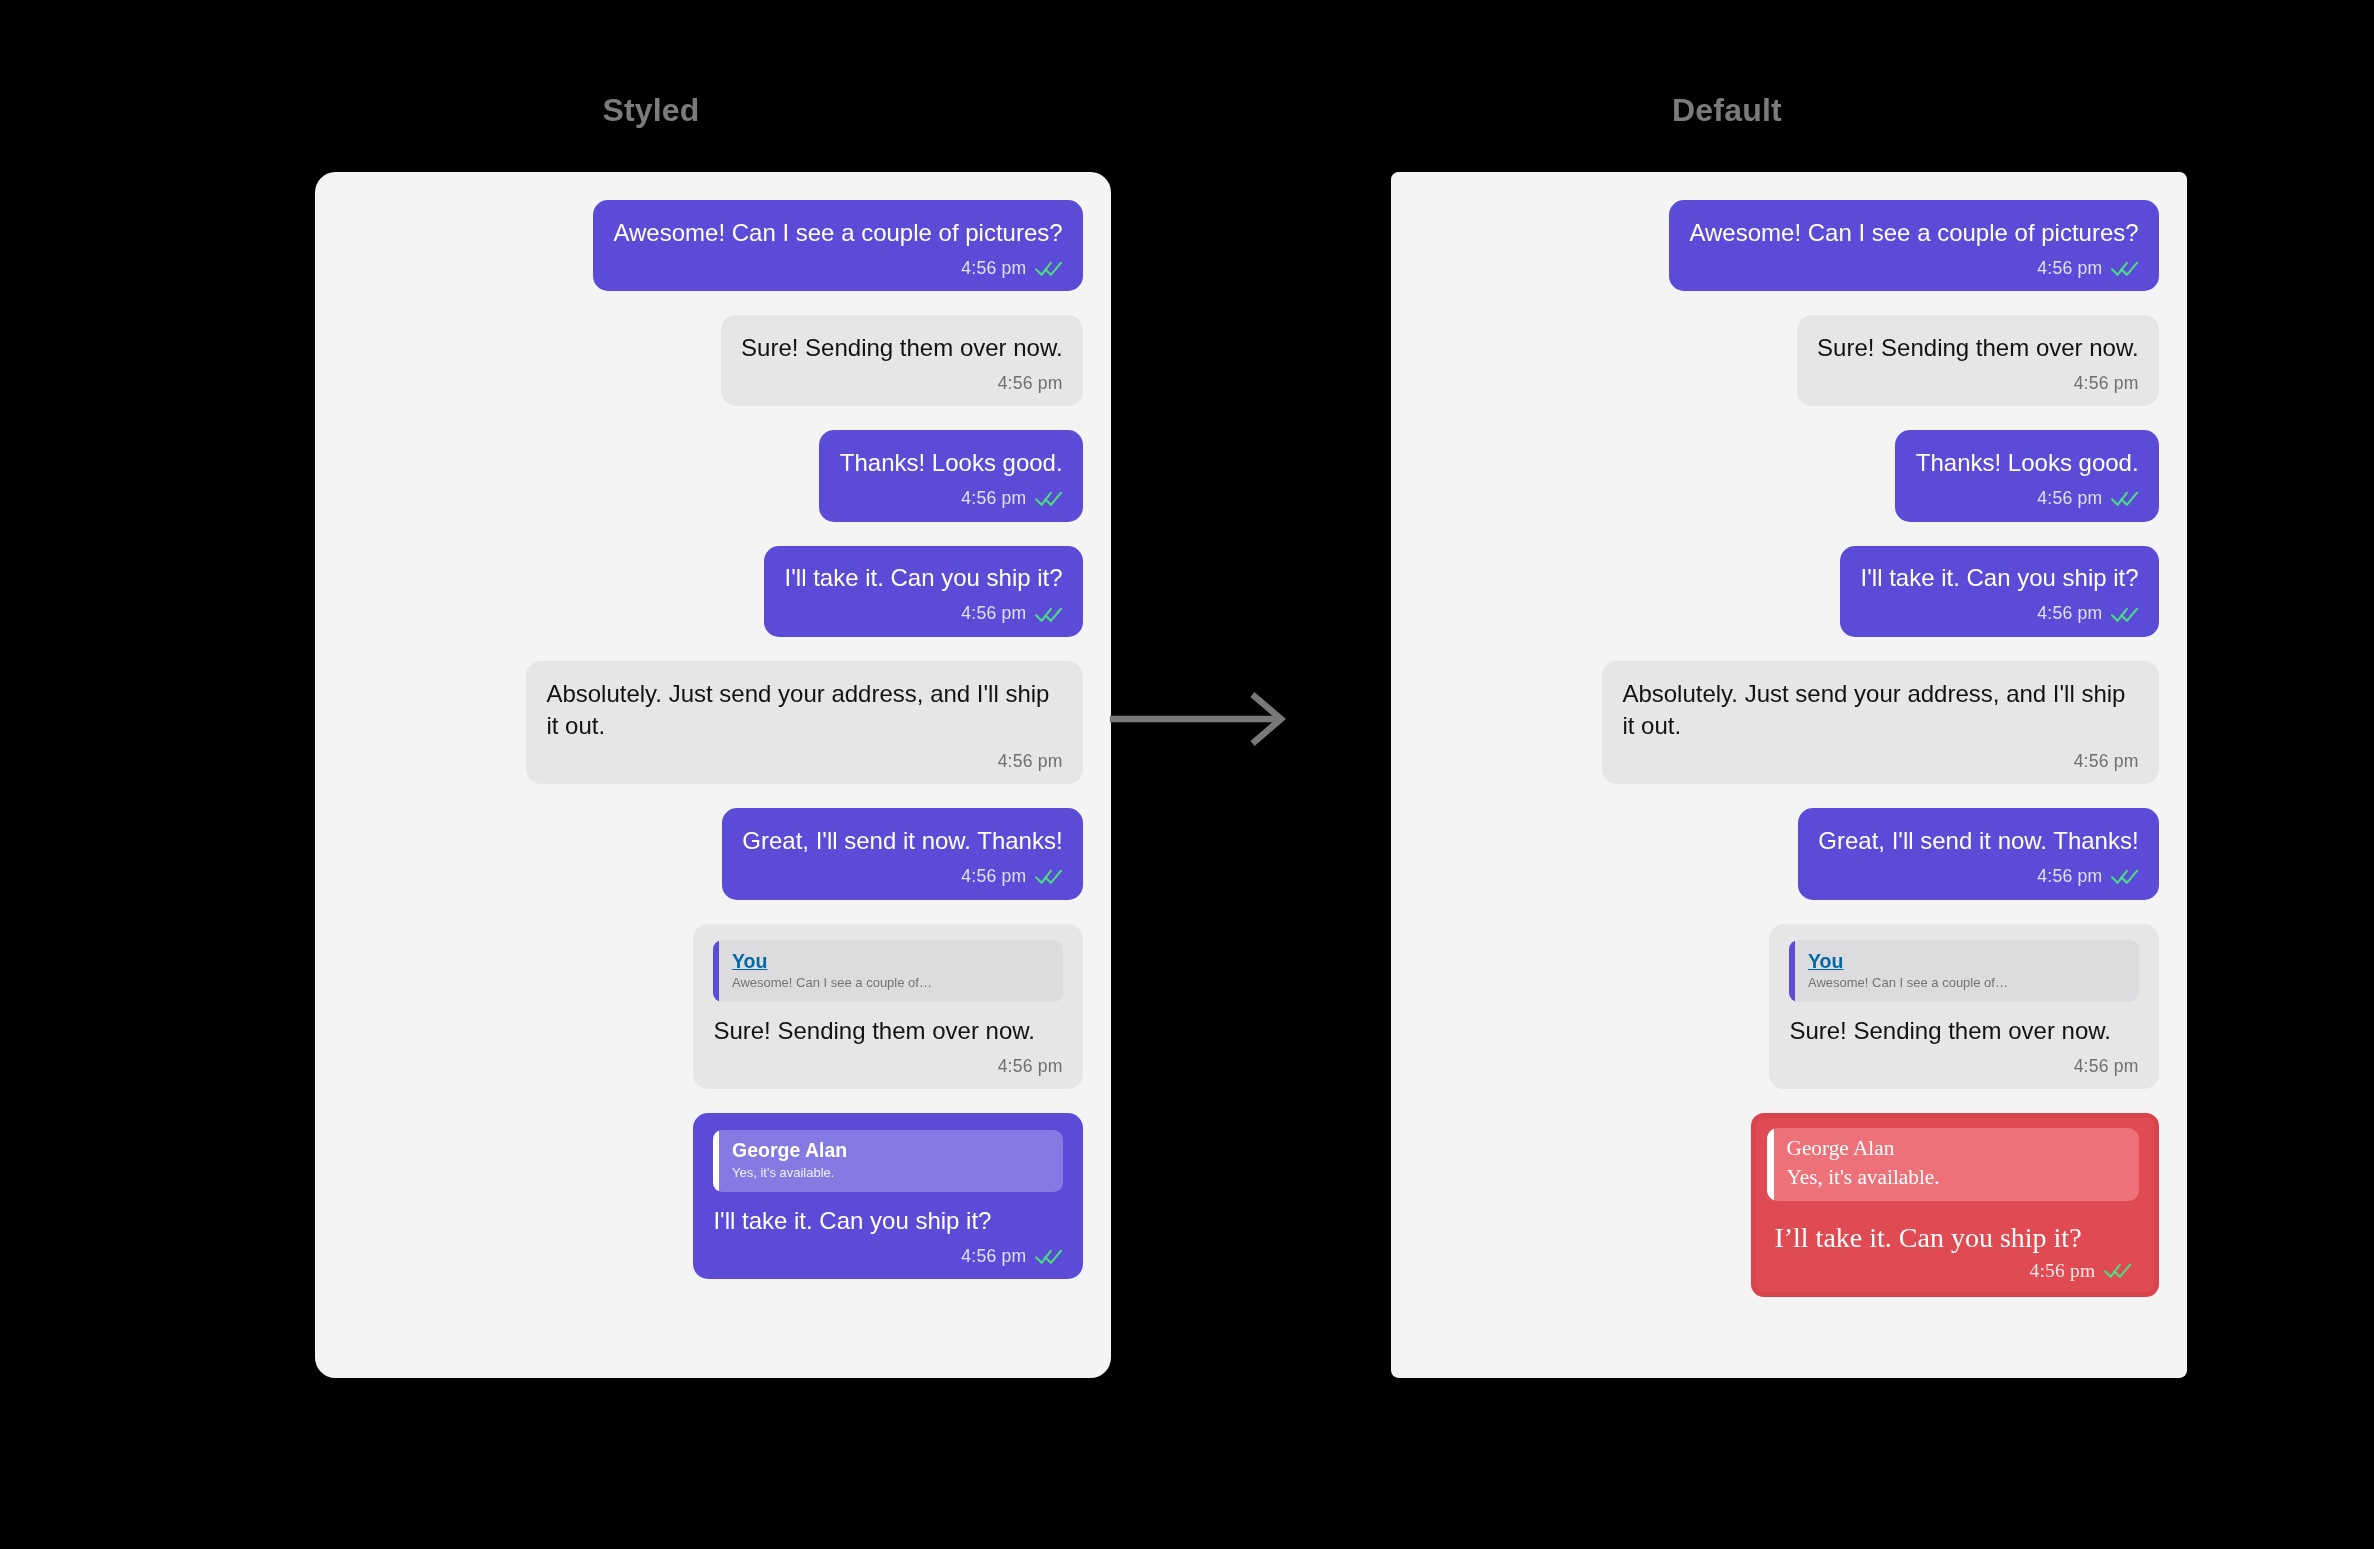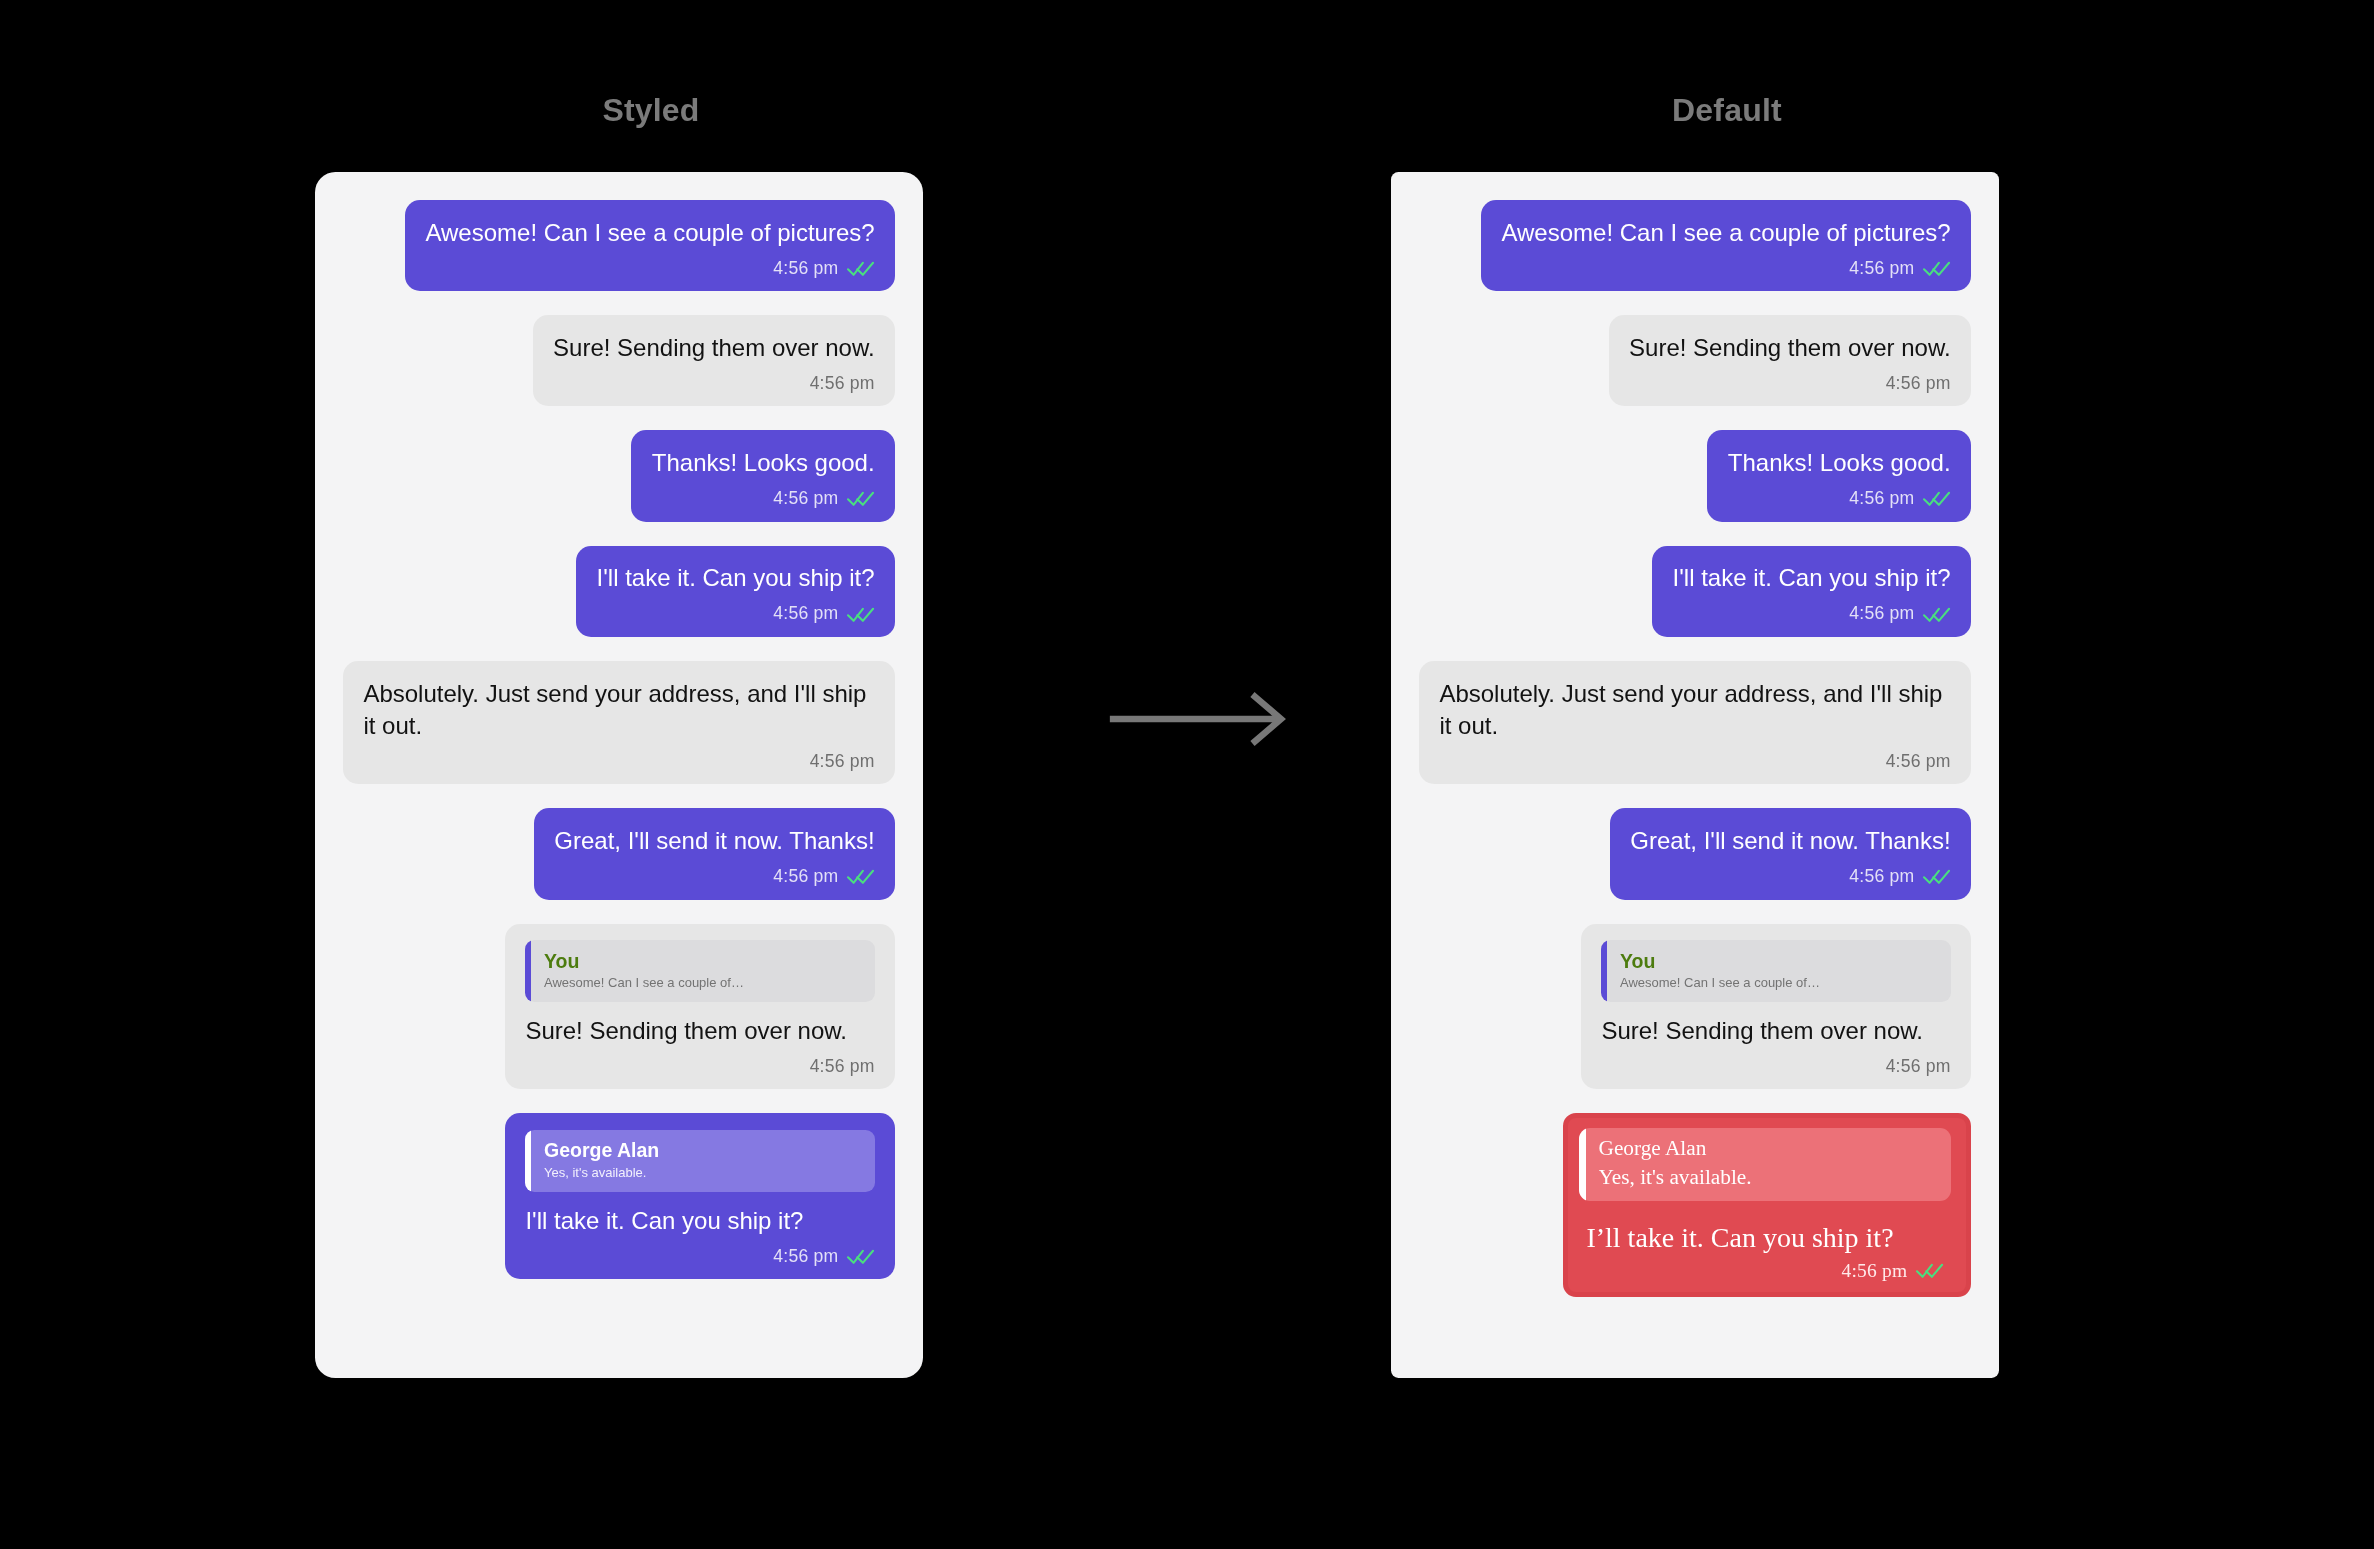--- a/index.html
+++ b/index.html
@@ -38,21 +38,21 @@
     margin-top: 89px;
     height: 43px;
     line-height: 43px;
     user-select: none;
   }
 
   .panel {
     position: absolute;
     top: 172px;
     left: 0;
-    width: 608px;
+    width: 796px;
     height: 1206px;
     background: #f4f4f5;
     padding: 28px 28px 26px 28px;
     display: flex;
     flex-direction: column;
     gap: 24px;
     overflow: hidden;
   }
   .panel.default-panel { border-radius: 20.4px; }
   .panel.styled-panel  { border-radius: 7.4px; }
@@ -159,21 +159,21 @@
     font-size: 13px;
     line-height: 1.3;
     white-space: nowrap;
     overflow: hidden;
     text-overflow: ellipsis;
   }
 
   
   .bubble.incoming .quote { background: #dcdcde; }
   .bubble.incoming .quote-bar { background: #5b4bd6; }
-  .bubble.incoming .quote-author { color: #4d7c0f; }
+  .bubble.incoming .quote-author { color: #0369a1; text-decoration: underline; }
   .bubble.incoming .quote-snippet { color: #737373; }
 
   
   .bubble.outgoing .quote { background: #8579e2; }
   .bubble.outgoing .quote-bar { background: #ffffff; }
   .bubble.outgoing .quote-author { color: #ffffff; }
   .bubble.outgoing .quote-snippet { color: #f3f1fd; }
 
   
   .bubble.styled-red .quote { background: #ec7178; border-radius: 11px; }

